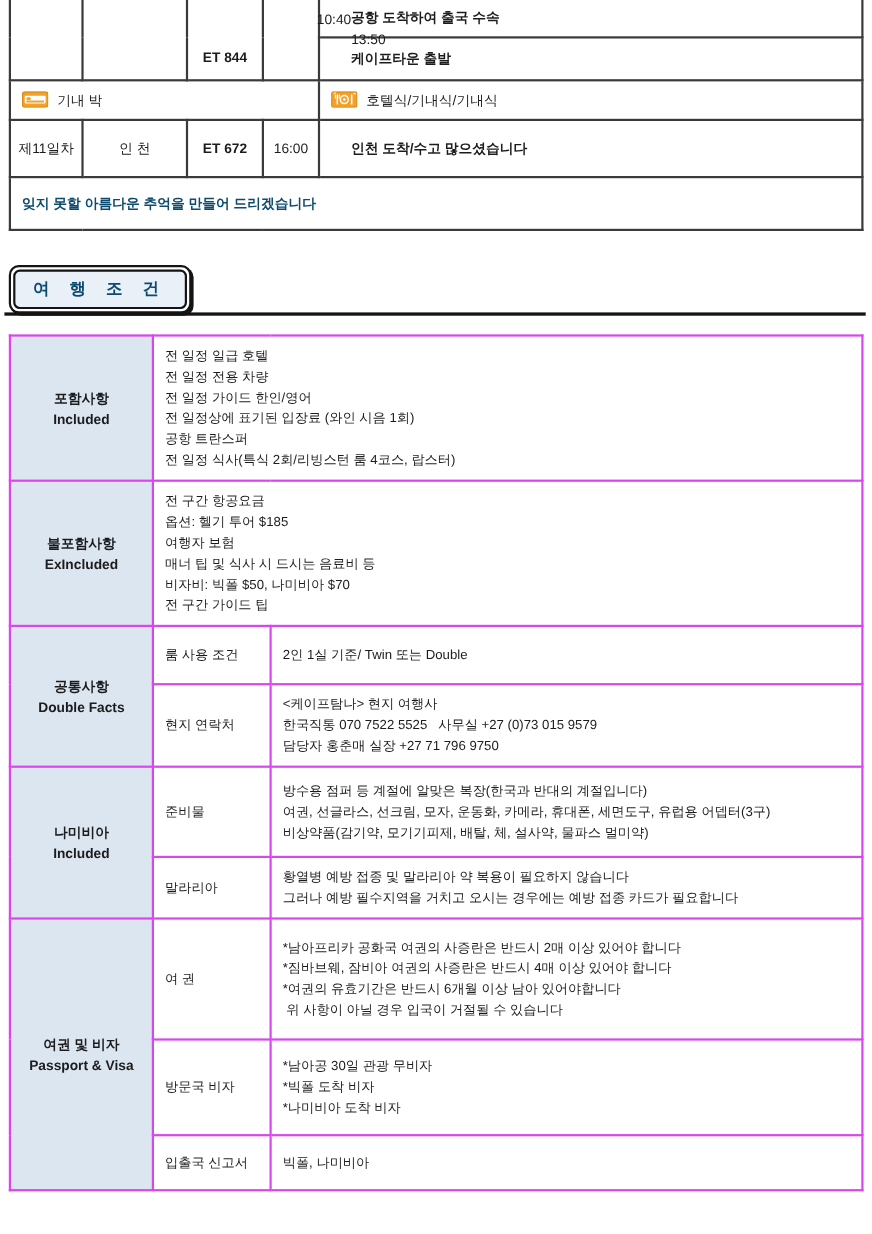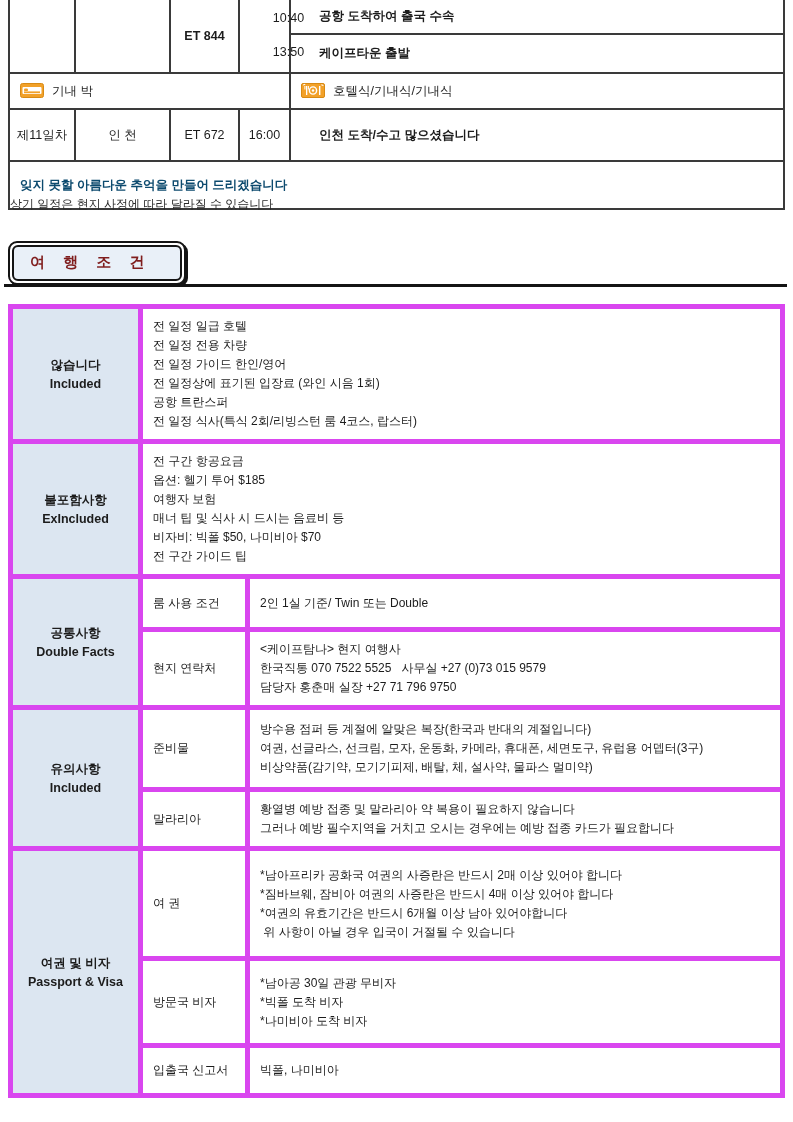--- a/index.html
+++ b/index.html
@@ -9,42 +9,42 @@
 
   
   table { border-collapse:collapse; }
   .itin { position:absolute; left:8px; top:0; width:777px; table-layout:fixed; }
   .itin td { border:2px solid #3a3a3a; font-size:12.5px; vertical-align:middle; }
   .itin tr.row-top td { border-top-style:hidden; }
   .itin col.c-day { width:66px; } .itin col.c-region { width:95px; }
   .itin col.c-flight { width:69px; } .itin col.c-time { width:51px; }
   .td-center { text-align:center; }
   .td-desc { padding-left:28px; text-align:left;font-weight:bold; }
-  .flight-merge { display:flex; flex-direction:row; height:72px; }
+  .flight-merge { display:flex; flex-direction:column; height:72px; }
   .flight-merge .fm-top { height:32px; }
   .flight-merge .fm-bot { flex:1; display:flex; align-items:center; justify-content:center; font-weight:bold; }
-  .time-merge { display:flex; flex-direction:column; height:68px;margin-left:48px; }
+  .time-merge { display:flex; flex-direction:row; height:68px;margin-left:48px; }
   .time-merge .tm-a { height:32px; display:flex; align-items:center; justify-content:center; }
   .time-merge .tm-b { flex:1; display:flex; align-items:center; justify-content:center; }
   .h-r1 { height:33px; } .h-stay { height:36px; } .h-day11 { height:52px; }
   .cell-flex { display:flex; align-items:flex-start; gap:8px; padding-left:10px; }
   .icon-svg { flex:0 0 auto; display:block; }
   .banner-cell { height:48px; padding-left:10px; color:#0c4a6e; font-weight:bold; font-size:15px; border-top-width:3px; }
-  .bold { font-weight:normal;text-align:center; }
+  .bold { font-weight:bold;text-align:center; }
 
   .note { position:absolute; left:10px; top:196px; font-size:12px; color:#2a2a2a; }
 
   
   .header-underline { position:absolute; left:4px; top:284px; width:783px; height:3px; background:#141414; }
   .header-box { position:absolute; left:8px; top:241px; border:2px solid #141414; border-radius:9px; padding:2px; background:#ffffff; box-shadow:2px 2px 0 #141414; }
-  .header-box-inner { border:2px solid #141414; border-radius:6px; background:#e9f0f8; padding:6px 28px 7px 16px; font-weight:bold; font-size:15px; letter-spacing:7px; color:#7f1d1d; }
+  .header-box-inner { border:2px solid #141414; border-radius:6px; background:#e9f0f8; padding:6px 16px 7px 16px; font-weight:bold; font-size:15px; letter-spacing:7px; color:#0c4a6e; }
 
   
   .cond { position:absolute; left:8px; top:304px; width:777px; table-layout:fixed; }
-  .cond td { border:5px solid #d946ef; font-size:12px; vertical-align:middle; }
+  .cond td { border:2px solid #d946ef; font-size:12px; vertical-align:middle; }
   .cond col.c-label { width:130px; } .cond col.c-sub { width:107px; }
   .cond td.label-cell { background:#dce6f1; text-align:center; }
   .label-ko { font-weight:bold; font-size:12.5px; margin-bottom:3px; }
   .label-en { font-weight:bold; font-size:12.5px; }
   .sub-cell { padding:6px 8px 6px 10px; }
   .content-cell { padding:8px 10px; line-height:19px; white-space:pre-line; }
   .rh-included { height:127px; } .rh-excluded { height:125px; }
   .rh-room { height:53px; } .rh-contact { height:75px; }
   .rh-supplies { height:82px; } .rh-vacc { height:48px; }
   .rh-pp { height:110px; } .rh-visa { height:87px; } .rh-forms { height:50px; }
@@ -118,37 +118,36 @@
       <td class="td-center bold">ET 672</td>
       <td class="td-center">16:00</td>
       <td class="td-desc">인천 도착/수고 많으셨습니다</td>
     </tr>
     <tr>
       <td colspan="5" class="banner-cell">잊지 못할 아름다운 추억을 만들어 드리겠습니다</td>
     </tr>
   </tbody>
     </table>
 
-  <div class="note">상기 일정은 현지 사정에 따라 달라질 수 있습니다</div>
 
   <div class="header-underline"></div>
   <div class="header-box">
     <div class="header-box-inner">여 행 조 건</div>
   </div>
 
   <table class="cond">
     <colgroup>
       <col class="c-label">
         <col class="c-sub">
         <col>
     </colgroup>
     <tbody>
         <tr class="rh-included">
       <td class="label-cell">
-        <div class="label-ko">않습니다</div>
+        <div class="label-ko">포함사항</div>
         <div class="label-en">Included</div>
       </td>
       <td colspan="2" class="content-cell">전 일정 일급 호텔
 전 일정 전용 차량
 전 일정 가이드 한인/영어
 전 일정상에 표기된 입장료 (와인 시음 1회)
 공항 트란스퍼
 전 일정 식사(특식 2회/리빙스턴 룸 4코스, 랍스터)</td>
     </tr>
     <tr class="rh-excluded">
@@ -172,21 +171,21 @@
       <td class="content-cell">2인 1실 기준/ Twin 또는 Double</td>
     </tr>
     <tr class="rh-contact">
       <td class="sub-cell">현지 연락처</td>
       <td class="content-cell">&lt;케이프탐나&gt; 현지 여행사
 한국직통 070 7522 5525&nbsp;&nbsp; 사무실 +27 (0)73 015 9579
 담당자 홍춘매 실장 +27 71 796 9750</td>
     </tr>
     <tr class="rh-supplies">
       <td class="label-cell" rowspan="2">
-        <div class="label-ko">유의사항</div>
+        <div class="label-ko">나미비아</div>
         <div class="label-en">Included</div>
       </td>
       <td class="sub-cell">준비물</td>
       <td class="content-cell">방수용 점퍼 등 계절에 알맞은 복장(한국과 반대의 계절입니다)
 여권, 선글라스, 선크림, 모자, 운동화, 카메라, 휴대폰, 세면도구, 유럽용 어뎁터(3구)
 비상약품(감기약, 모기기피제, 배탈, 체, 설사약, 물파스 멀미약)</td>
     </tr>
     <tr class="rh-vacc">
       <td class="sub-cell">말라리아</td>
       <td class="content-cell">황열병 예방 접종 및 말라리아 약 복용이 필요하지 않습니다

